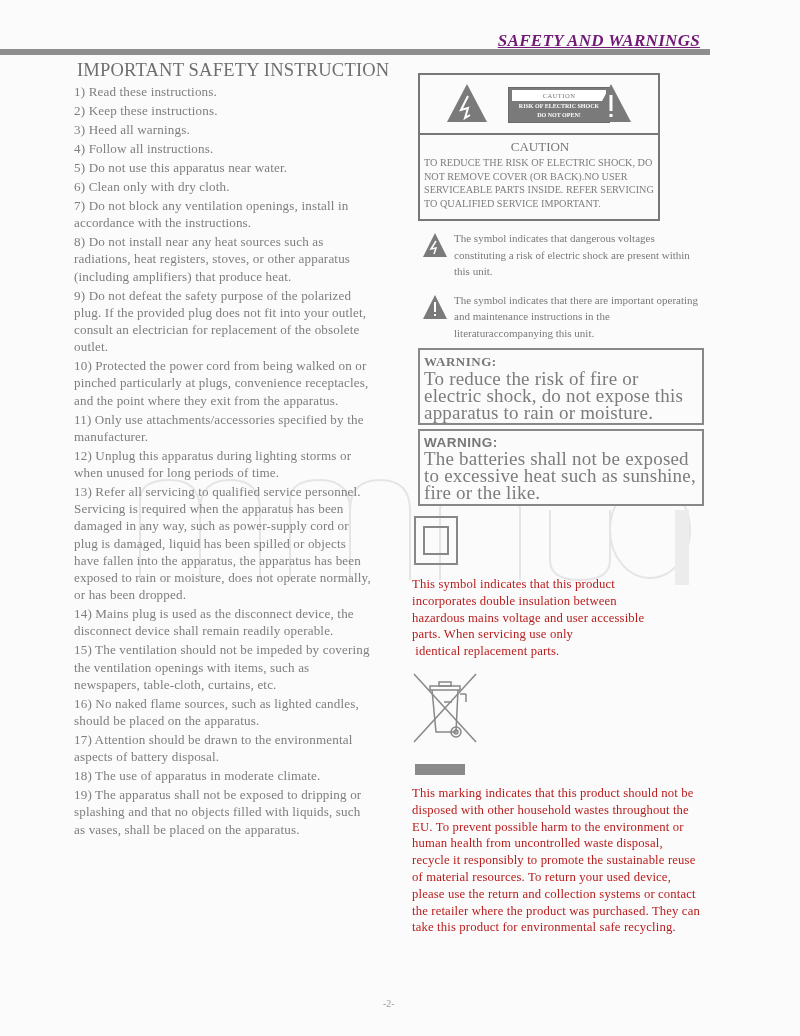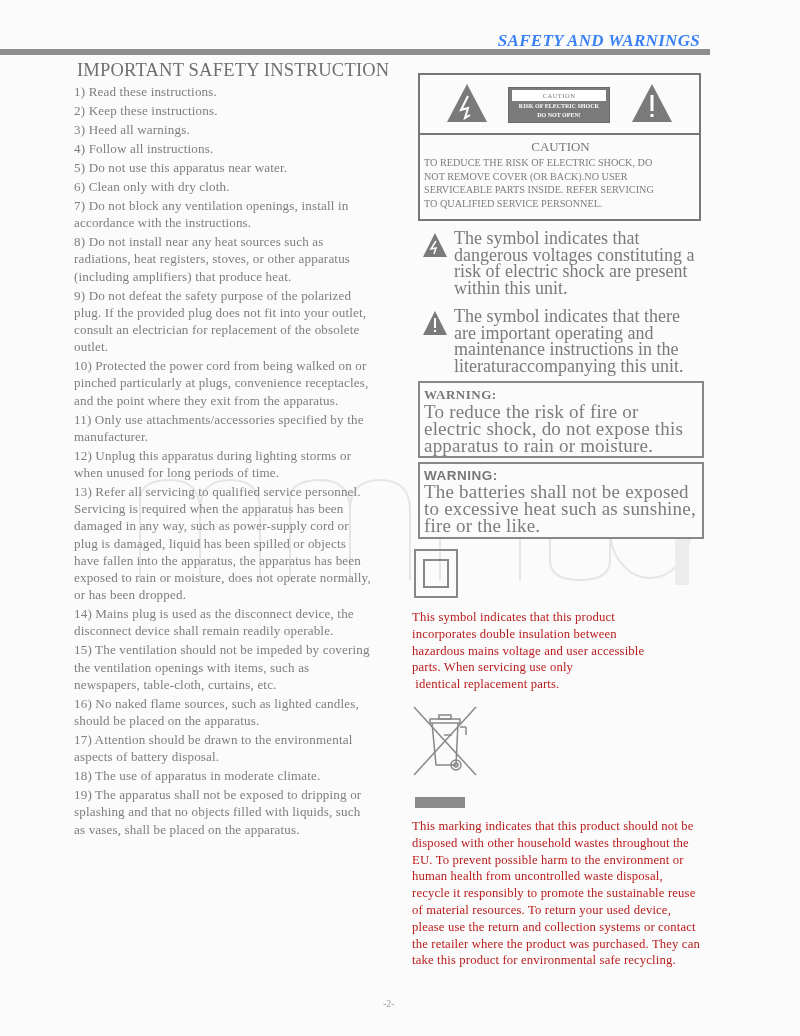--- a/index.html
+++ b/index.html
@@ -5,62 +5,62 @@
   html, body { margin: 0; padding: 0; }
   body {
     width: 800px; height: 1036px; position: relative; overflow: hidden;
     background: #fbfbfb;
     font-family: "Liberation Serif", "DejaVu Serif", serif;
     color: #7c7c7c;
   }
   .header-title {
     position: absolute; right: 100px; top: 31px;
     font-style: italic; font-weight: bold; font-size: 17px;
-    color: #3b82f6; letter-spacing: 0.3px; 
+    color: #701a75; letter-spacing: 0.3px; text-decoration: underline;
     text-decoration-thickness: 1px;
   }
   .header-bar {
     position: absolute; left: 0; top: 49px; width: 710px; height: 6px;
     background: #8e8e8e;
   }
   .left-col {
     position: absolute; left: 74px; top: 60px; width: 300px;
   }
   .section-title {
     font-size: 18.5px; color: #6e6e6e; margin: 0 16px 2px 3px; letter-spacing: 0.2px;
     white-space: nowrap;
   }
   .item {
     font-size: 13.1px; line-height: 17.2px; margin: 0 0 1.8px 0; color: #7e7e7e;
     letter-spacing: 0.15px;
   }
   .right-col { position: absolute; left: 418px; top: 73px; width: 285px; }
   .caution-box {
-    border: 2px solid #777; width: 283px; height: 148px; box-sizing: border-box;
+    border: 2px solid #777; width: 242px; height: 148px; box-sizing: border-box;
     position: relative; background: #fbfbfb;
   }
   .caution-top { height: 58px; border-bottom: 2px solid #777; position: relative; }
   .tri { position: absolute; top: 8px; }
   .tri.left { left: 26px; }
   .tri.right { right: 26px; }
   .caution-label-box {
     position: absolute; left: 88px; top: 12px; width: 100px; height: 34px;
     background: #7a7a7a; border: 1px solid #6a6a6a;
   }
   .caution-label-inner {
     background: #fff; margin: 2px 3px 0 3px; height: 11px; font-size: 6.5px;
     text-align: center; line-height: 11px; color: #777; letter-spacing: 0.5px;
   }
   .caution-label-sub {
     color: #fff; font-size: 6px; text-align: center; line-height: 8px; font-weight: bold; margin-top: 1px;
   }
   .caution-bottom { padding: 4px 2px 0 4px; }
   .caution-heading { text-align: center; font-size: 13px; color: #777; margin-bottom: 1px; }
   .caution-text { font-size: 10.2px; line-height: 13.5px; color: #7c7c7c; letter-spacing: 0; white-space: nowrap; }
-  .symbol-row { position: relative; padding-left: 36px; font-size: 18px; line-height: 16.5px; color: #7a7a7a; }
+  .symbol-row { position: relative; padding-left: 36px; font-size: 11px; line-height: 16.5px; color: #7a7a7a; }
   .symbol-row .sicon { position: absolute; left: 4px; top: 2px; }
   .sym1 { margin-top: 9px; }
   .sym2 { margin-top: 12px; }
   .warn-box {
     border: 2px solid #888; box-sizing: border-box; padding: 4px 6px 0 4px;
     background: #fbfbfb;
   }
   .warn1 { margin-top: 7px; width: 286px; height: 77px; }
   .warn2 { margin-top: 4px; width: 286px; height: 77px; position: relative; }
   .warn-heading-serif { font-weight: bold; font-size: 13px; color: #777; letter-spacing: 0.5px; }
@@ -139,21 +139,21 @@
         <polygon points="21,1 41,39 1,39" fill="#7a7a7a"></polygon>
         <rect x="19.5" y="12" width="3" height="16" fill="#fff"></rect>
         <rect x="19.5" y="31" width="3" height="3" fill="#fff"></rect>
       </svg>
     </div>
     <div class="caution-bottom">
       <div class="caution-heading">CAUTION</div>
       <div class="caution-text">TO REDUCE THE RISK OF ELECTRIC SHOCK, DO</div>
       <div class="caution-text">NOT  REMOVE COVER (OR BACK).NO  USER</div>
       <div class="caution-text">SERVICEABLE PARTS INSIDE. REFER SERVICING</div>
-      <div class="caution-text">TO QUALIFIED SERVICE PERSONNEL.</div>
+      <div class="caution-text">TO QUALIFIED SERVICE IMPORTANT.</div>
     </div>
   </div>
 
   <div class="symbol-row sym1">
     <svg class="sicon" width="26" height="26" viewBox="0 0 26 26">
       <polygon points="13,1 25,25 1,25" fill="#7a7a7a"></polygon>
       <path d="M14 9 L9 17 L14 16 L12 22" fill="none" stroke="#fff" stroke-width="1.5"></path>
     </svg>
     <span>The symbol indicates that dangerous voltages  constituting a risk of electric shock are present within this unit.</span>
   </div>

